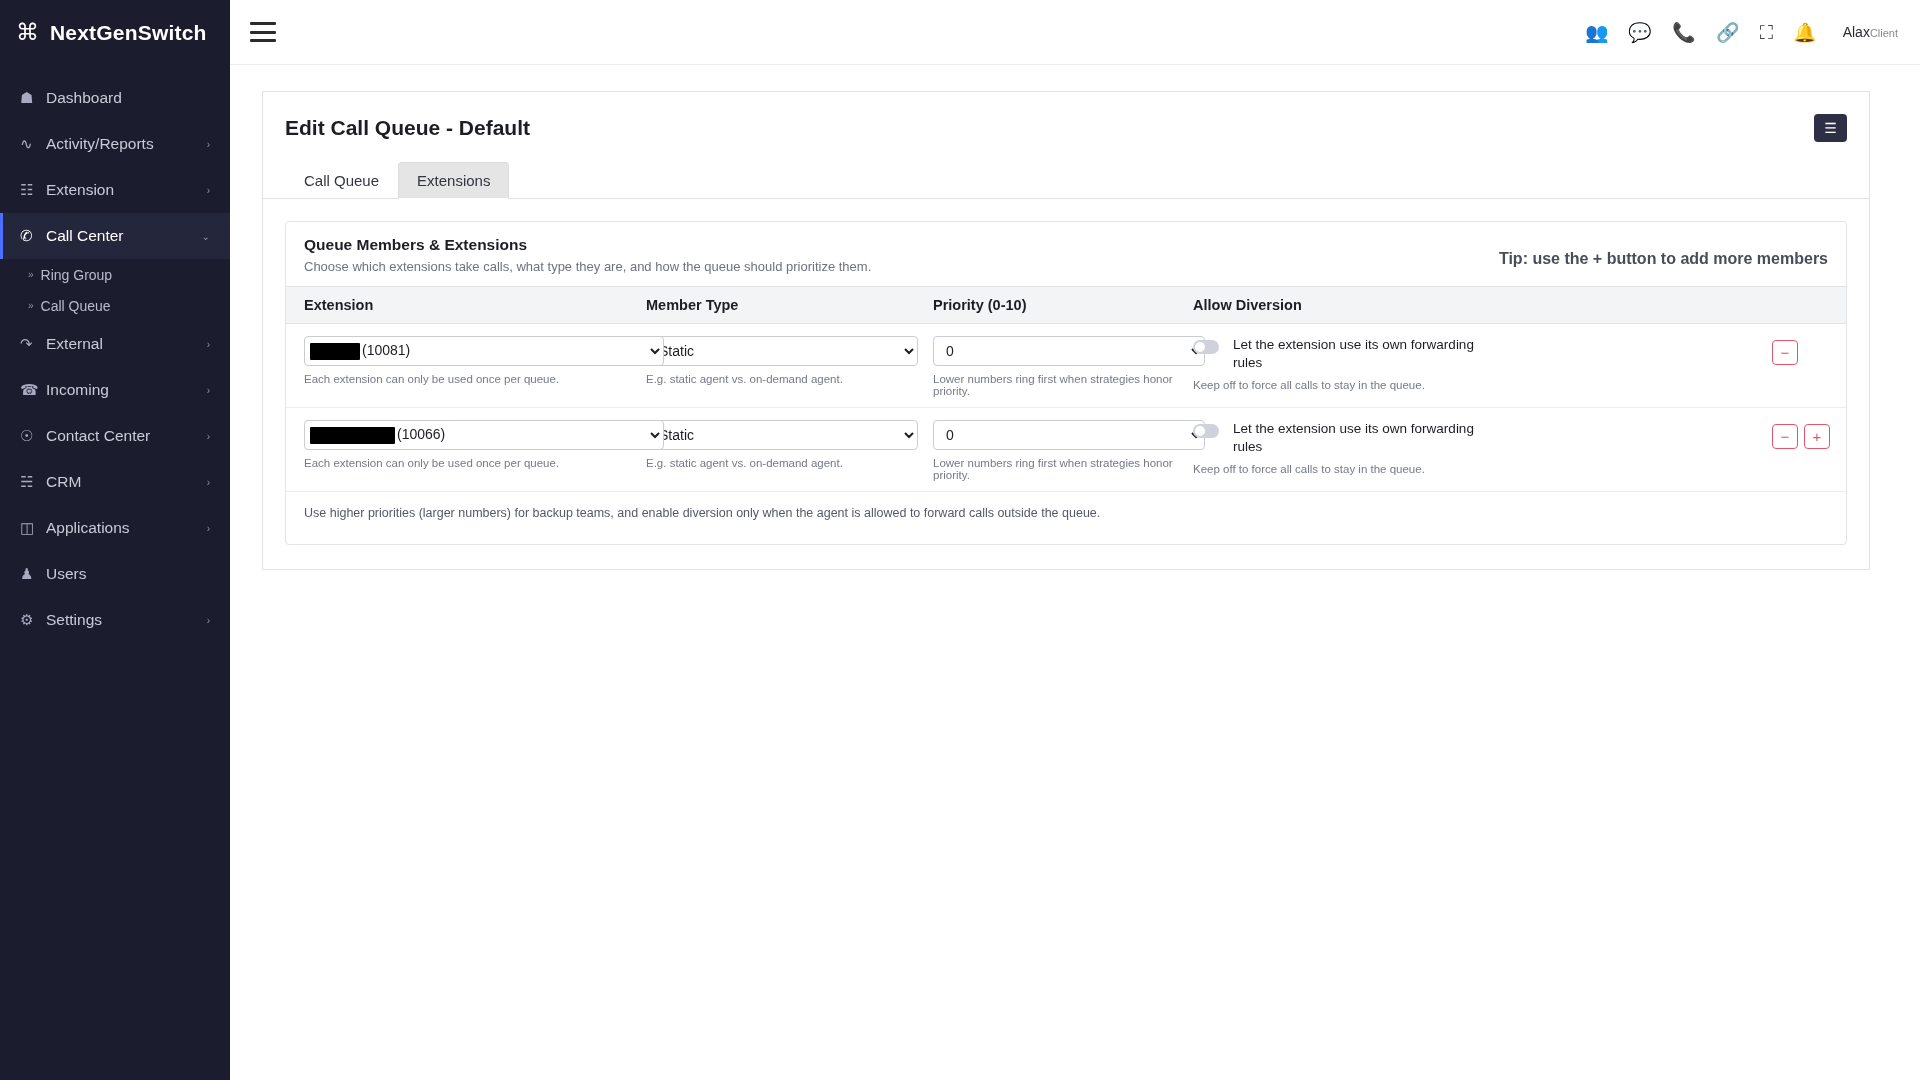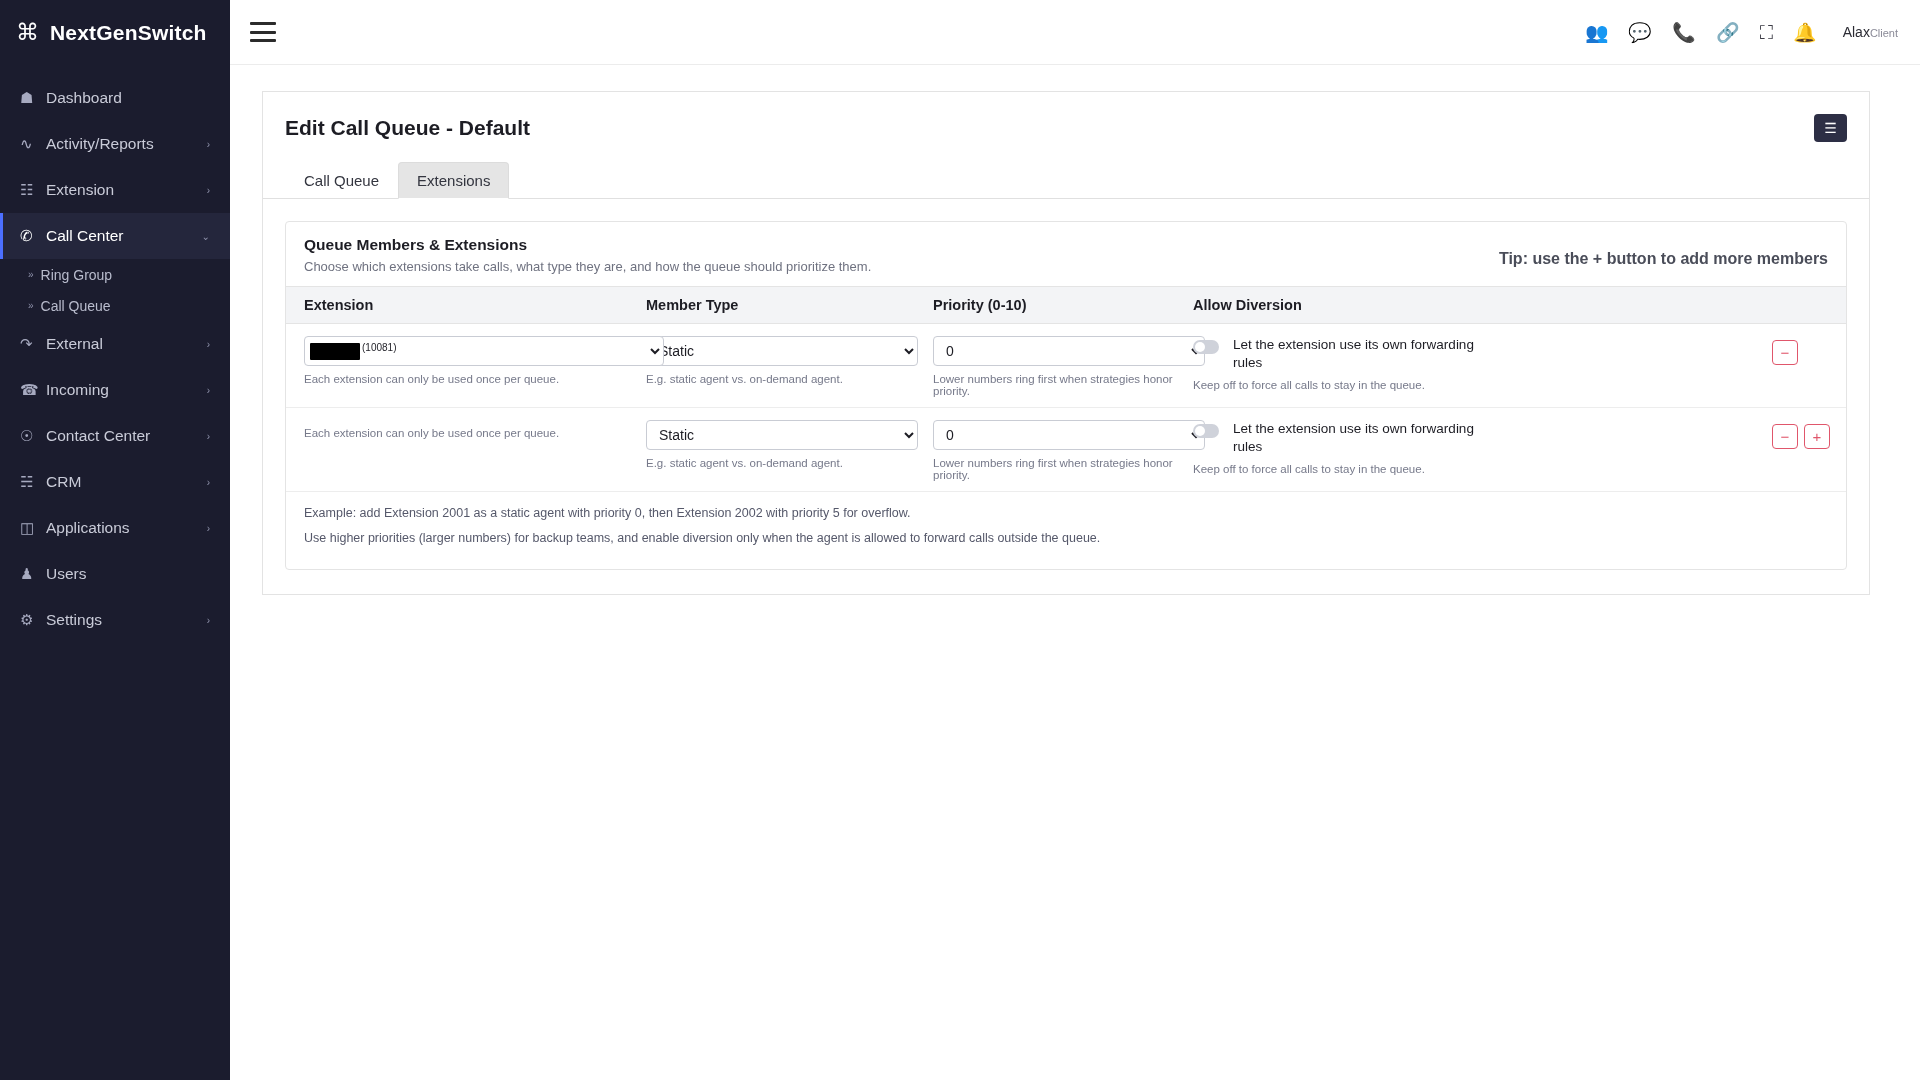--- a/index.html
+++ b/index.html
@@ -140,21 +140,21 @@
   }
   select.inp.narrow { width: 272px; }
   .ext-wrap { position: relative; width: 360px; }
   .redact {
     position: absolute; left: 6px; top: 7px;
     height: 17px; background: #000000; border-radius: 1px;
   }
   .redact.r1 { width: 50px; }
   .redact.r2 { width: 85px; }
   .ext-num {
-    position: absolute; top: 6px; font-size: 10px; color: #1d1d24;
+    position: absolute; top: 6px; font-size: 14px; color: #1d1d24;
     pointer-events: none;
   }
   .ext-num.n1 { left: 58px; }
   .ext-num.n2 { left: 93px; }
 
   .toggle-row { display: flex; align-items: flex-start; gap: 14px; }
   .toggle {
     width: 26px; height: 14px; border-radius: 7px; background: #cfd2da;
     position: relative; margin-top: 4px; cursor: pointer; flex: none;
   }
@@ -355,20 +355,27 @@
 
             <div class="col-act">
               <div class="actions">
                 <div class="btn-sq btn-minus">−</div>
               </div>
             </div>
           </div>
 
           <div class="row">
             <div class="col-ext">
+              <div class="ext-wrap">
+                <select class="inp">
+                  <option></option>
+                </select>
+                <span class="redact r2"></span>
+                <span class="ext-num n2">(10066)</span>
+              </div>
               <div class="hint">Each extension can only be used once per queue.</div>
             </div>
 
             <div class="col-type">
               <select class="inp narrow">
                 <option>Static</option>
               </select>
               <div class="hint">E.g. static agent vs. on-demand agent.</div>
             </div>
 
@@ -389,21 +396,20 @@
 
             <div class="col-act">
               <div class="actions">
                 <div class="btn-sq btn-minus">−</div>
                 <div class="btn-sq btn-plus">+</div>
               </div>
             </div>
           </div>
 
           <div class="examples">
-            <div class="ex-line">Example: add Extension 2001 as a static agent with priority 0, then Extension 2002 with priority 5 for overflow.</div>
             <div class="ex-line">Use higher priorities (larger numbers) for backup teams, and enable diversion only when the agent is allowed to forward calls outside the queue.</div>
           </div>
         </div>
 
       </div>
     </div>
 
   </div>
 </div>
 

